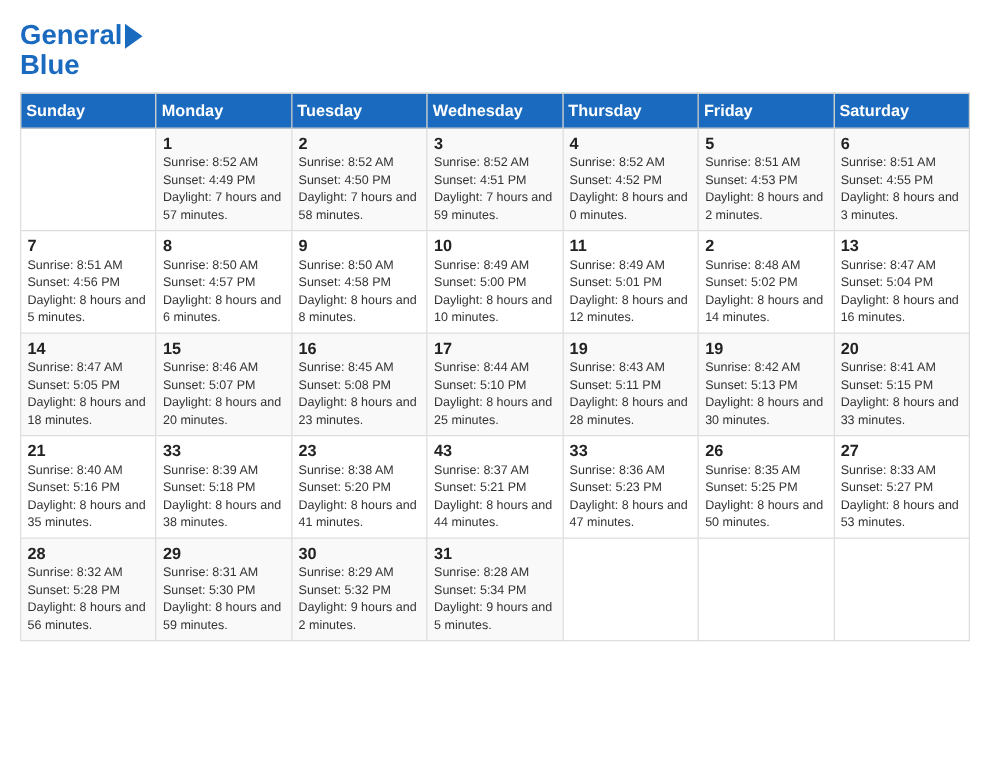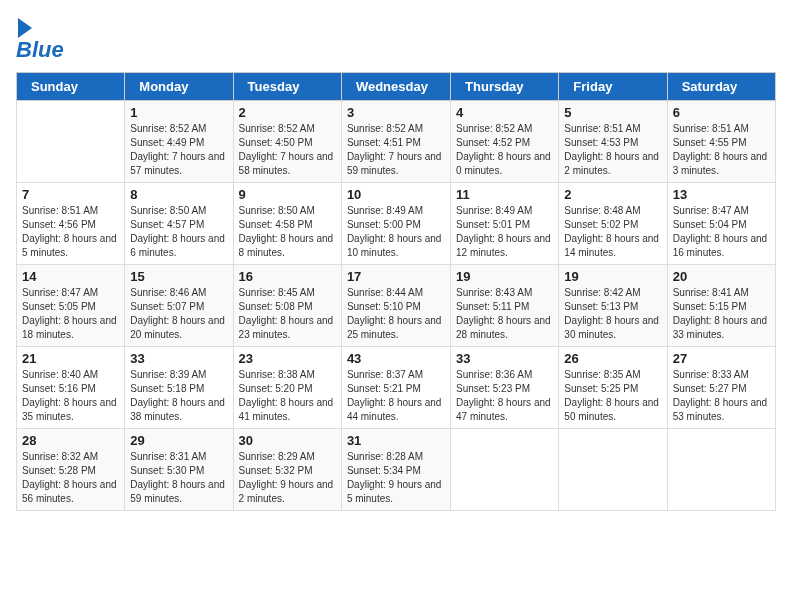--- a/index.html
+++ b/index.html
@@ -43,21 +43,21 @@
     }
     table {
       width: 100%;
       border-collapse: collapse;
       font-size: 11px;
     }
     thead tr th {
       background-color: #1a6bbf;
       color: #fff;
       text-align: left;
-      padding: 6px 14px;
+      padding: 6px 4px;
       font-size: 13px;
       font-weight: bold;
       border: 1px solid #ccc;
     }
     tbody tr td {
       vertical-align: top;
       padding: 4px 5px;
       border: 1px solid #ddd;
       min-width: 100px;
       height: 80px;
@@ -82,23 +82,24 @@
       background: #fff !important;
     }
   </style>
 </head>
 <body>
 
 <div class="header">
   <div class="logo">
     <div>
       <div style="display:flex;align-items:center;">
+        <div style="font-size:22px;font-weight:bold;color:#1a6bbf;line-height:1.1;">General</div>
         <div class="logo-arrow"></div>
       </div>
-      <div style="font-size:22px;font-weight:bold;color:#1a6bbf;line-height:1.1;font-style:italic;">Blue</div>
+      <div style="font-size:22px;font-weight:bold;color:#1a6bbf;line-height:1.1;">Blue</div>
     </div>
   </div>
   <div class="title-area">
     <div class="month-title"></div>
     <div class="location"></div>
   </div>
 </div>
 
 <table>
   <thead>

